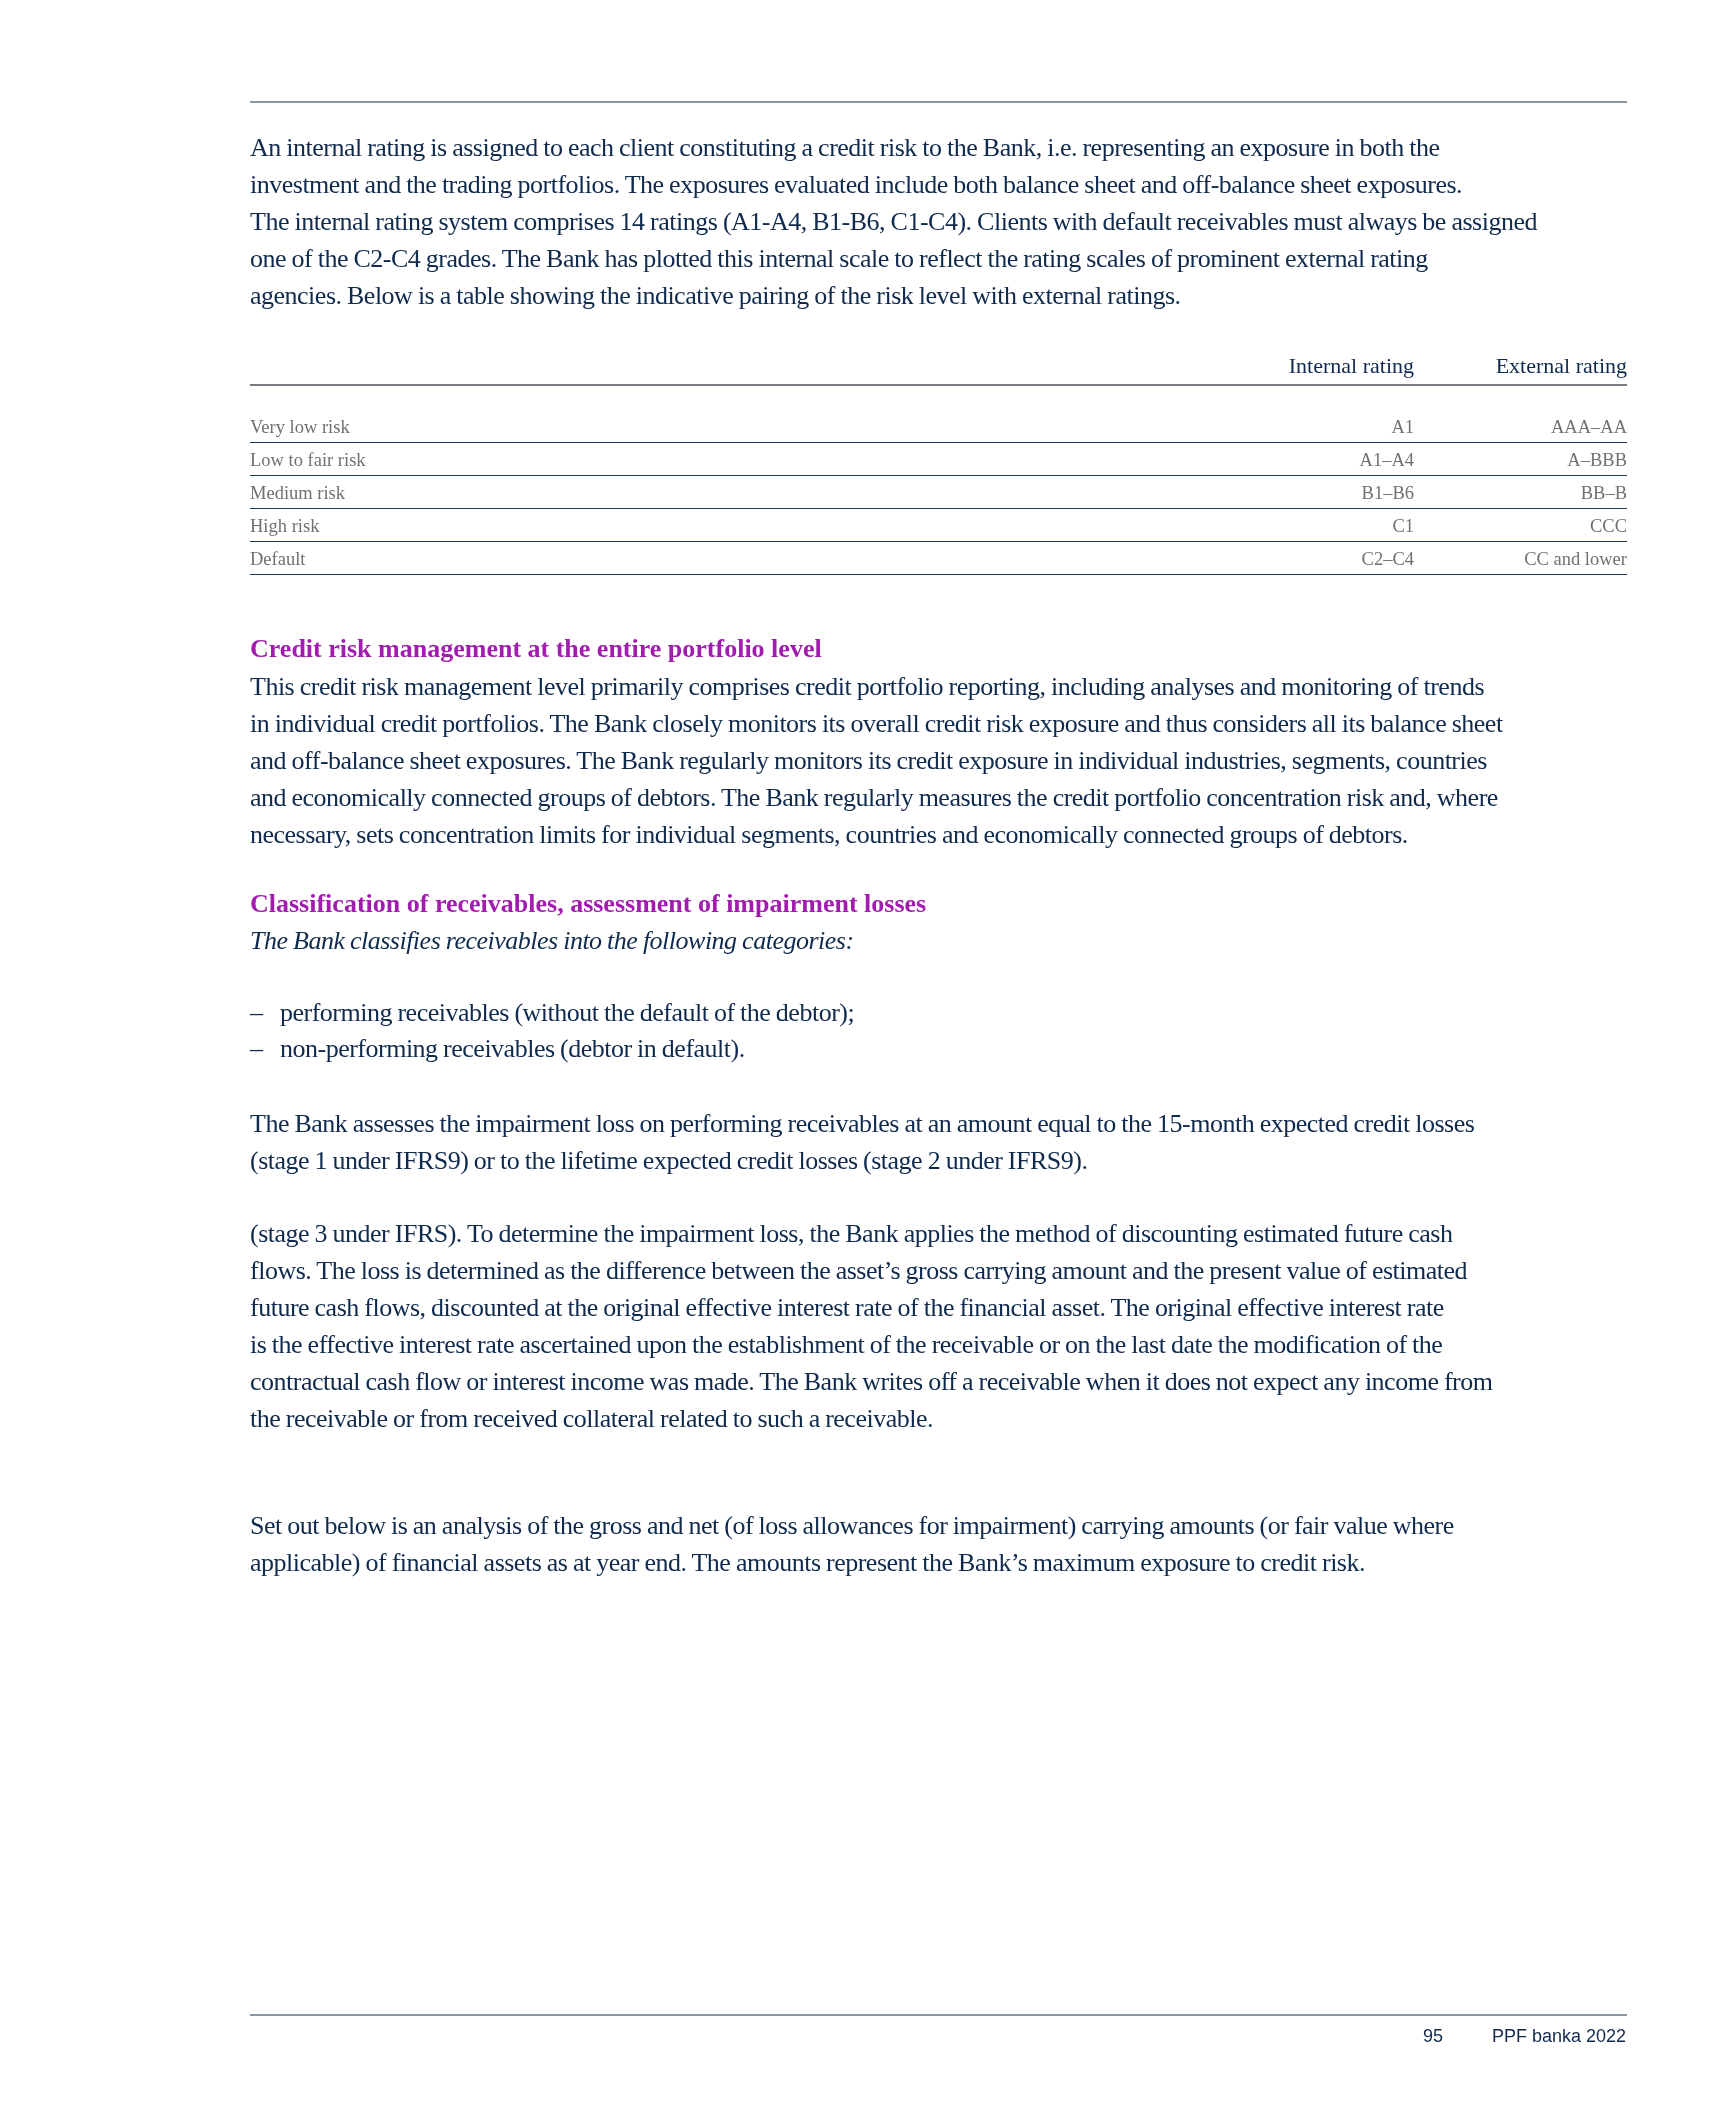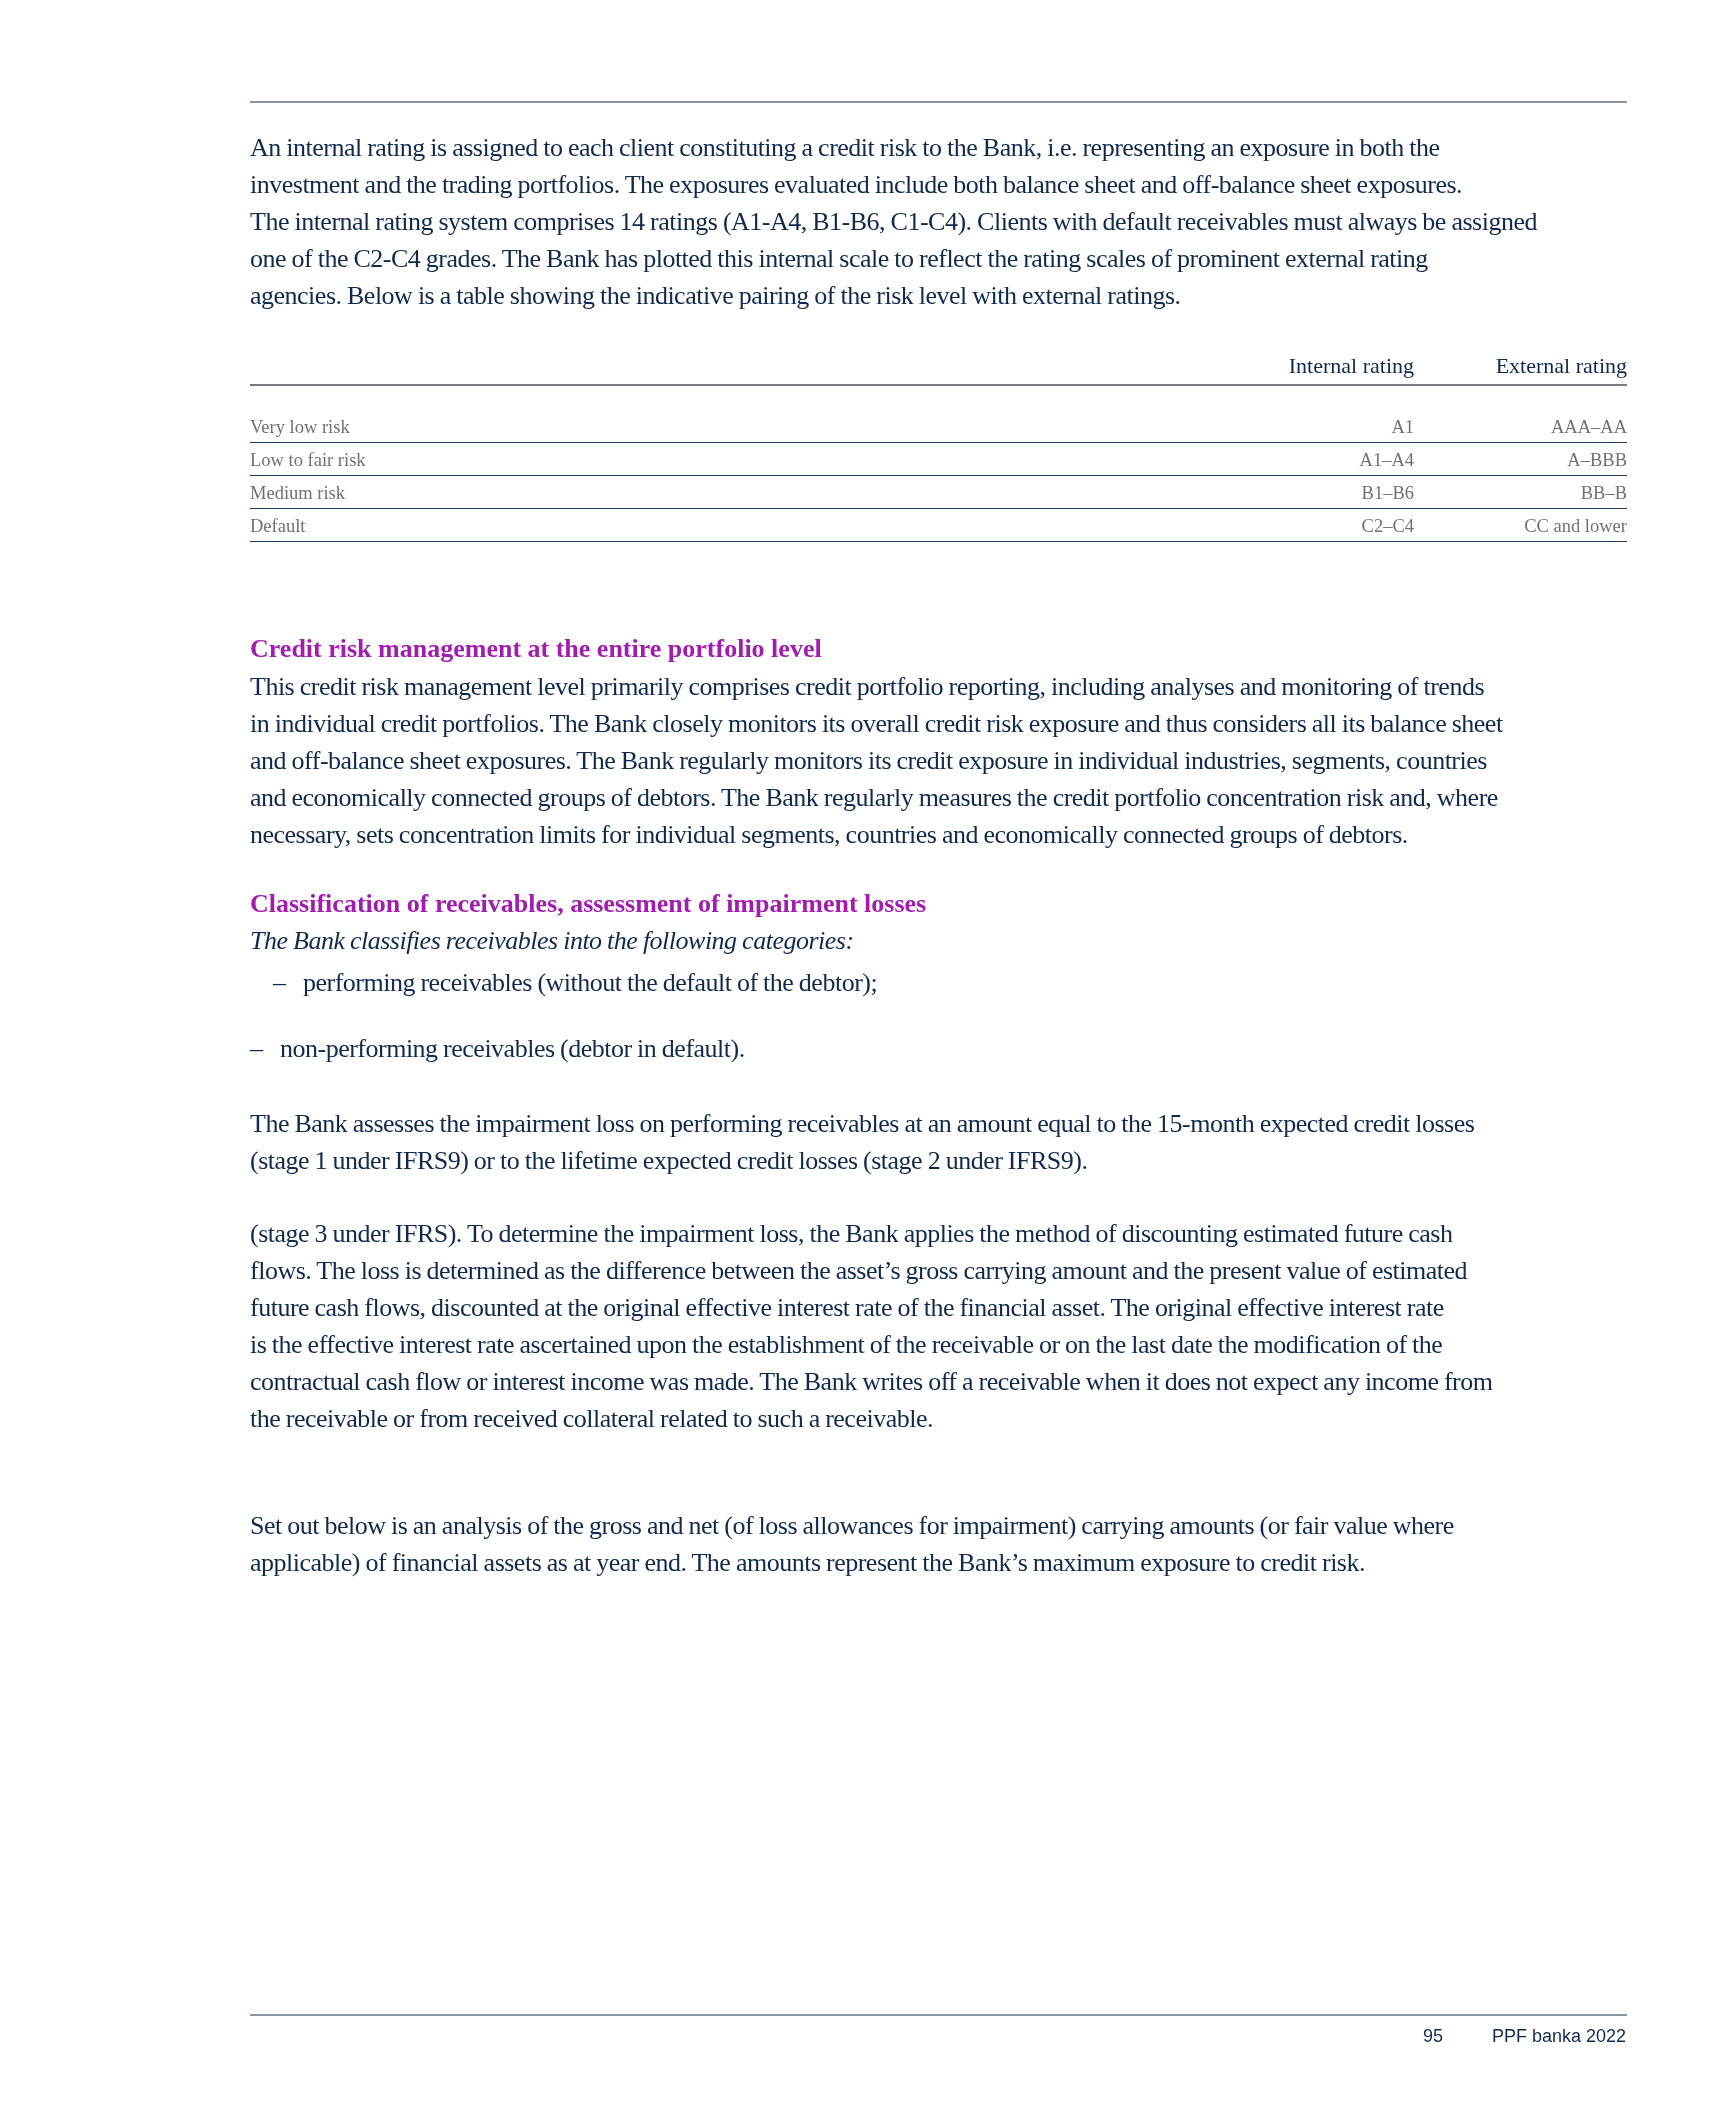--- a/index.html
+++ b/index.html
@@ -61,41 +61,46 @@
     <span class="td label">Low to fair risk</span>
     <span class="td int">A1–A4</span>
     <span class="td ext">A–BBB</span>
   </div>
   <div class="tr">
     <span class="td label">Medium risk</span>
     <span class="td int">B1–B6</span>
     <span class="td ext">BB–B</span>
   </div>
   <div class="tr">
+    <span class="td label">High risk</span>
+    <span class="td int">C1</span>
+    <span class="td ext">CCC</span>
+  </div>
+  <div class="tr">
     <span class="td label">Default</span>
     <span class="td int">C2–C4</span>
     <span class="td ext">CC and lower</span>
   </div>
 </div>
 
 <h2 class="heading" style="top:631px;">Credit risk management at the entire portfolio level</h2>
 <p class="para" style="top:668px;">
   <span class="line">This credit risk management level primarily comprises credit portfolio reporting, including analyses and monitoring of trends</span>
   <span class="line">in individual credit portfolios. The Bank closely monitors its overall credit risk exposure and thus considers all its balance sheet</span>
   <span class="line">and off-balance sheet exposures. The Bank regularly monitors its credit exposure in individual industries, segments, countries</span>
   <span class="line">and economically connected groups of debtors. The Bank regularly measures the credit portfolio concentration risk and, where</span>
   <span class="line">necessary, sets concentration limits for individual segments, countries and economically connected groups of debtors.</span>
 </p>
 
 <h2 class="heading" style="top:886px;">Classification of receivables, assessment of impairment losses</h2>
 <p class="para" style="top:922px;font-style:italic;">
   <span class="line">The Bank classifies receivables into the following categories:</span>
 </p>
 
-<div class="bullet" style="top:965px;margin-left:23px;">
+<div class="bullet" style="top:995px;">
   <span class="dash">–</span><span>performing receivables (without the default of the debtor);</span>
 </div>
 <div class="bullet" style="top:1031px;">
   <span class="dash">–</span><span>non-performing receivables (debtor in default).</span>
 </div>
 
 <p class="para" style="top:1105px;">
   <span class="line">The Bank assesses the impairment loss on performing receivables at an amount equal to the 15-month expected credit losses</span>
   <span class="line">(stage 1 under IFRS9) or to the lifetime expected credit losses (stage 2 under IFRS9).</span>
 </p>

